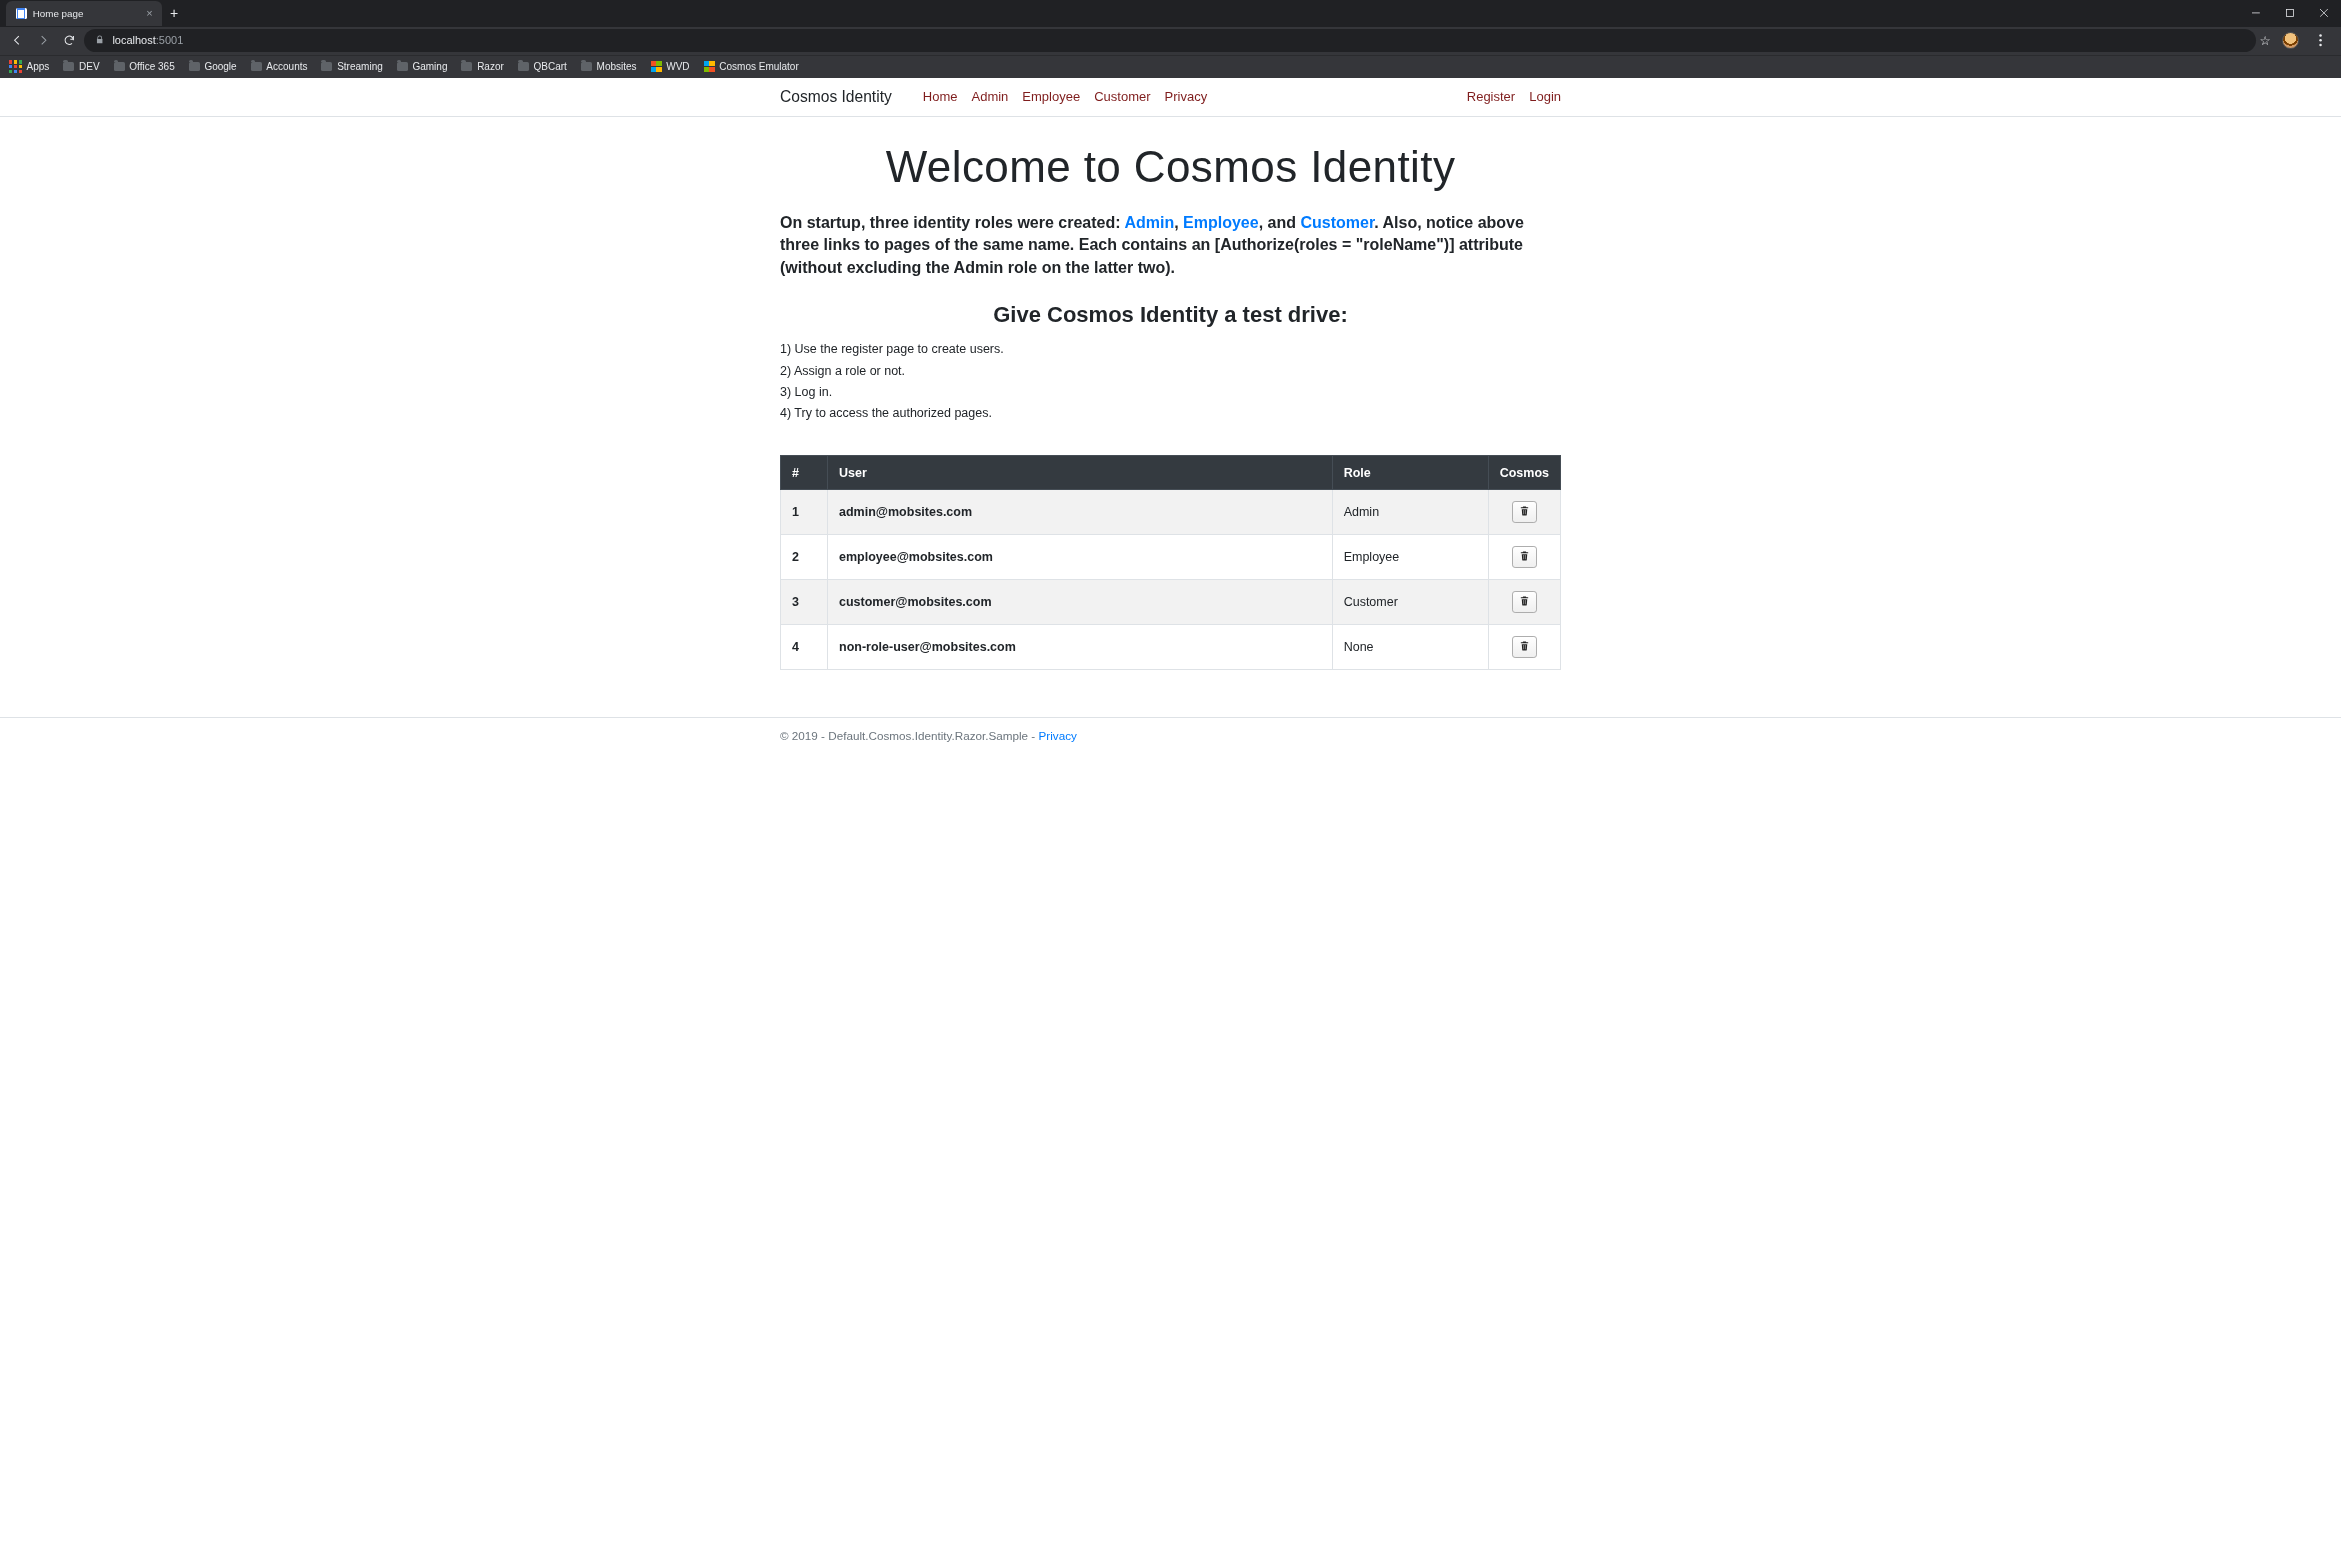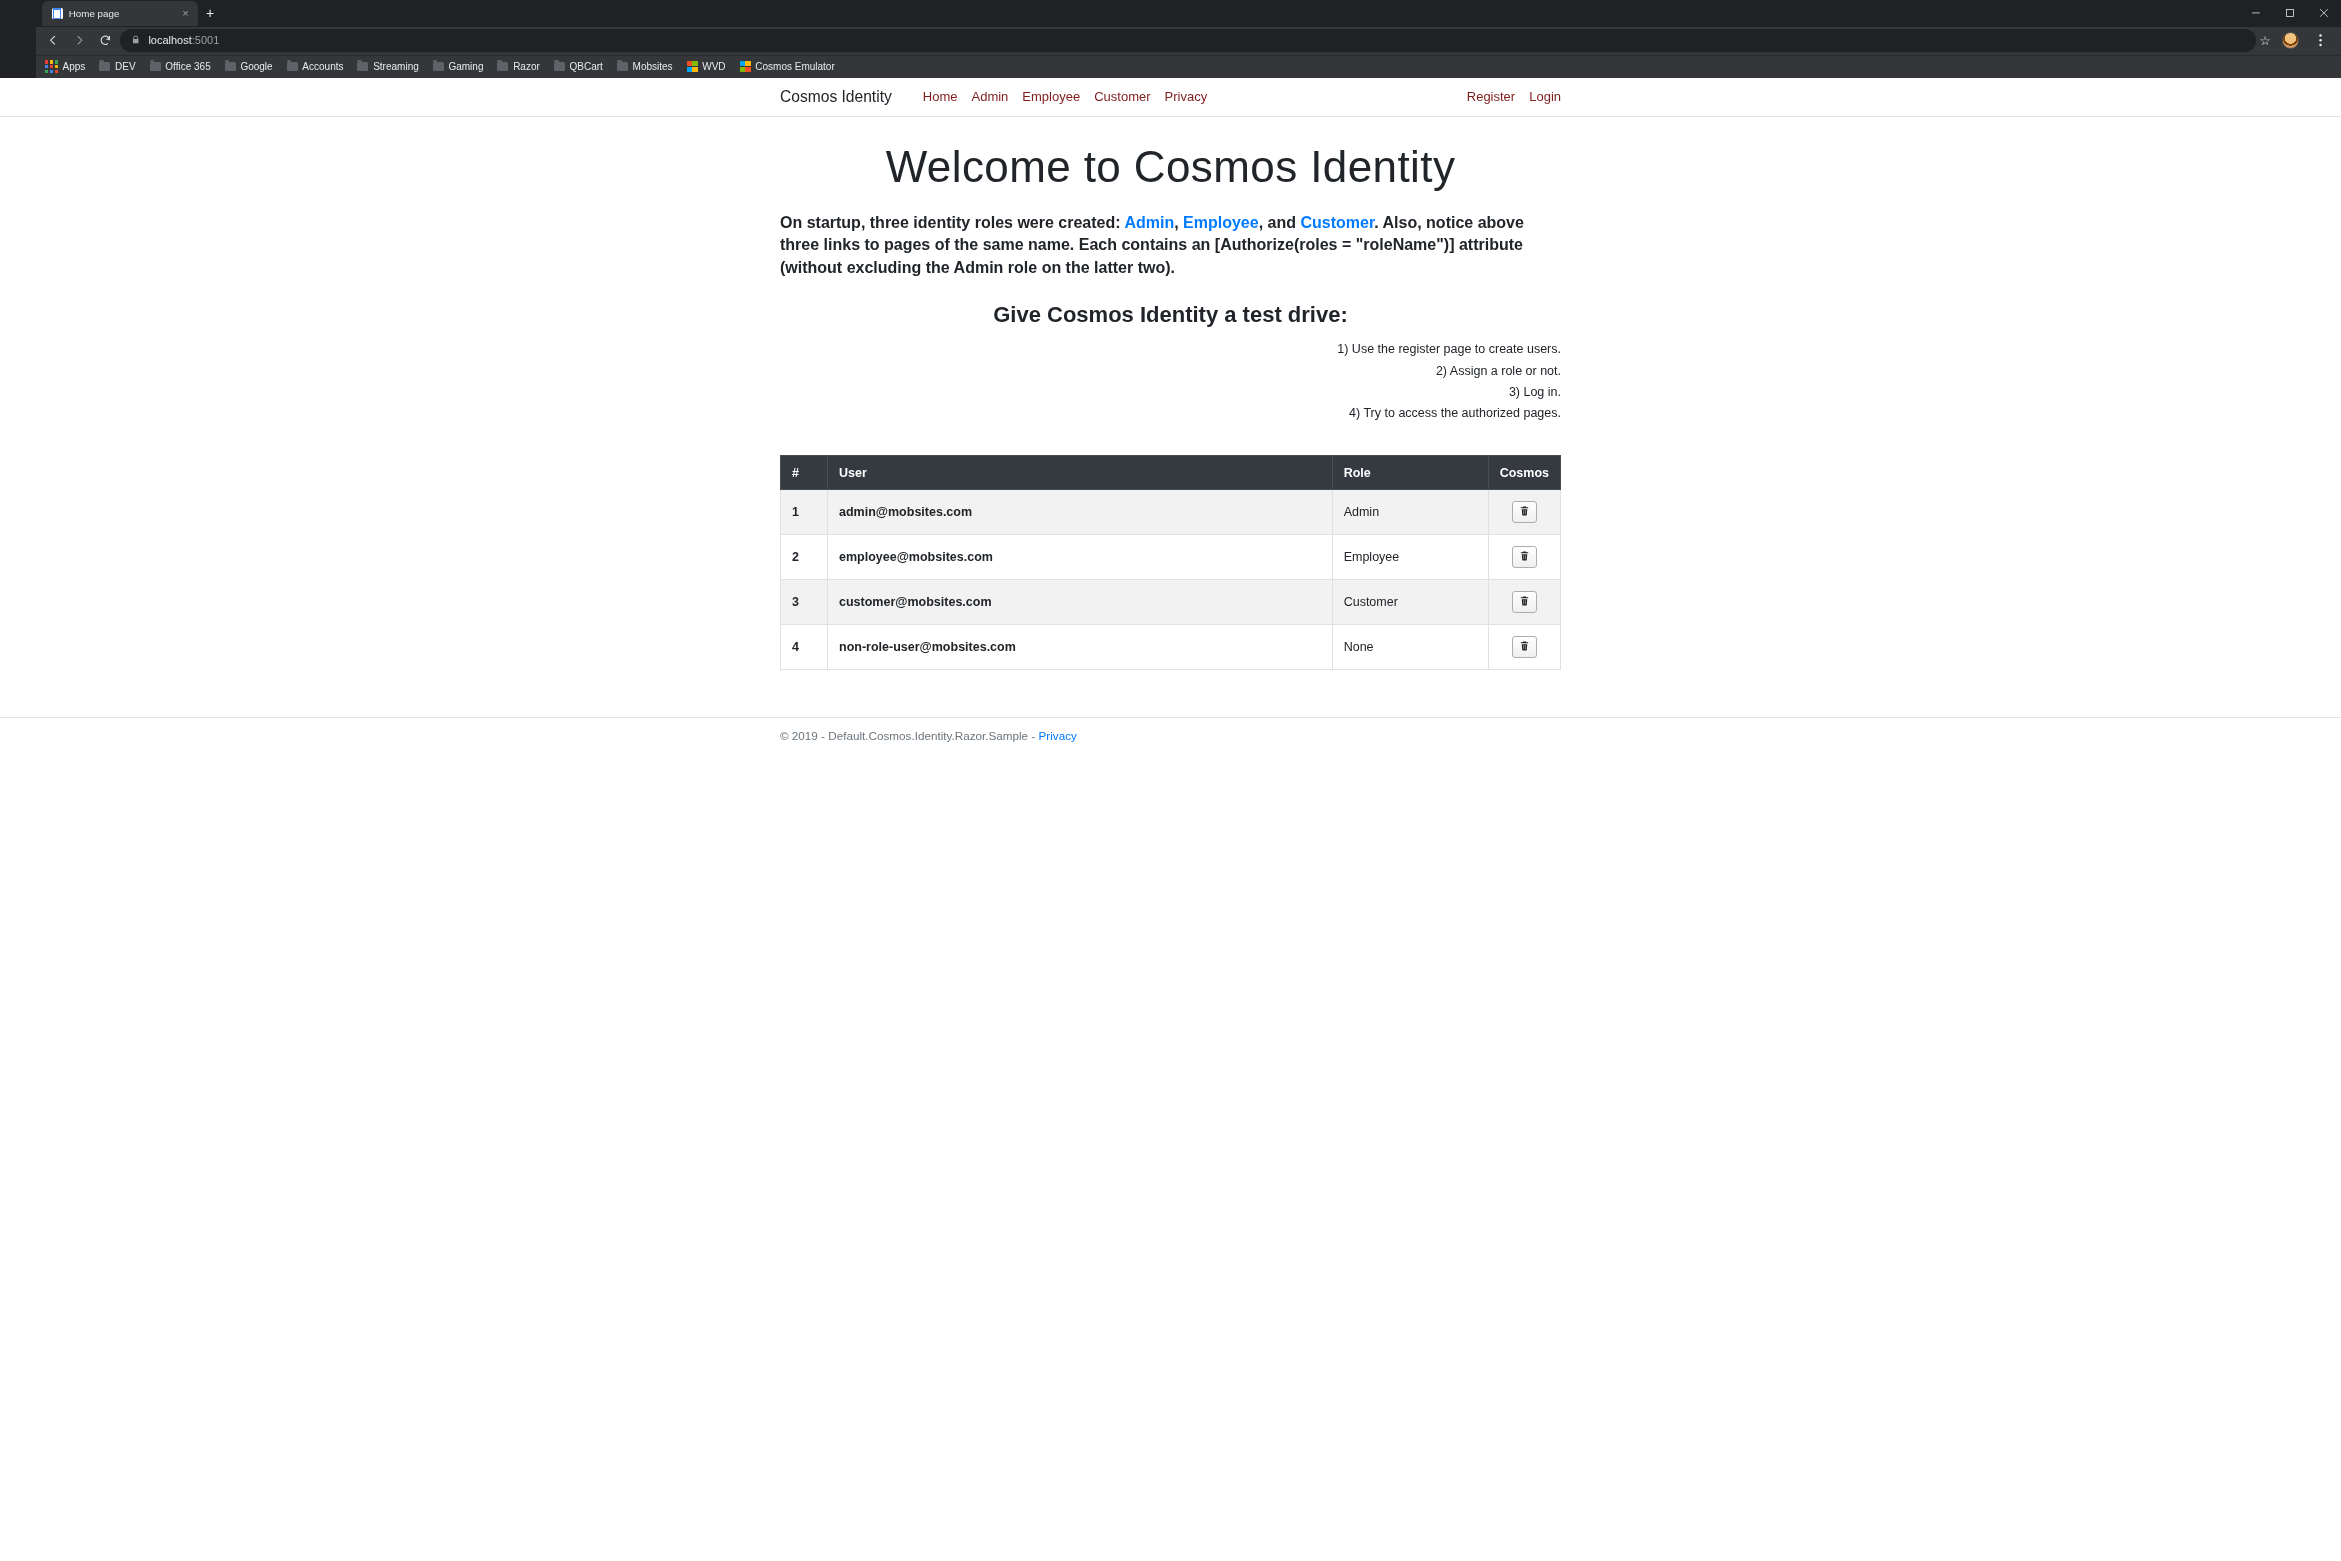--- a/index.html
+++ b/index.html
@@ -1,20 +1,20 @@
 <!DOCTYPE html>
 <html style="font-size:12.5px"><head>
 <meta charset="utf-8">
 <style>
   * { box-sizing: border-box; margin: 0; padding: 0; }
   html, body { width: 100%; height: 100%; font-family: "Segoe UI", Arial, sans-serif; }
   body { background: #fff; color: #212529; }
 
   
-  .chrome { background: #202124; color: #e8eaed; font-size: 9.8px; user-select: none; padding-left: 36px; }
+  .chrome { background: #202124; color: #e8eaed; font-size: 9.8px; user-select: none; }
   .tabstrip { display: flex; align-items: center; height: 26.5px; padding-left: 6.2px; }
   .tab {
     display: flex; align-items: center; gap: 6.2px;
     background: #35363a; height: 25px; padding: 0 9.4px;
     border-top-left-radius: 6.2px; border-top-right-radius: 6.2px;
     min-width: 156px;
   }
   .tab .favicon {
     width: 11px; height: 11px; background: #fff; border-radius: 1.6px;
     display:flex; align-items:center; justify-content:center;
@@ -82,21 +82,21 @@
   h1.welcome {
     text-align:center; font-weight:300; font-size:44px; letter-spacing:0.4px;
     padding: 11px 0 20px; color:#212529;
   }
 
   .intro { font-size:16px; font-weight:600; line-height:1.4; }
   .intro .rolelink { color:#007bff; font-weight:600; cursor:pointer; }
   .intro .plain { font-weight:600; }
 
   h3.testdrive { text-align:center; font-size:22px; font-weight:600; margin-top:23.4px; }
-  .steps { text-align:right; font-size:12.5px; margin-top:11px; line-height:1.7; }
+  .steps { text-align:left; font-size:12.5px; margin-top:11px; line-height:1.7; }
 
   table.users { width:100%; border-collapse:collapse; margin-top:31px; border:0.8px solid #dee2e6; }
   table.users thead th {
     background:#343a40; color:#fff; text-align:left; padding:9.4px 11px; font-size:12.5px; font-weight:700;
     border:0.8px solid #454d55;
   }
   table.users tbody td {
     padding:11px; border:0.8px solid #dee2e6; font-size:12.5px; vertical-align:middle;
   }
   table.users tbody tr:nth-child(odd) td { background:#f2f2f2; }

